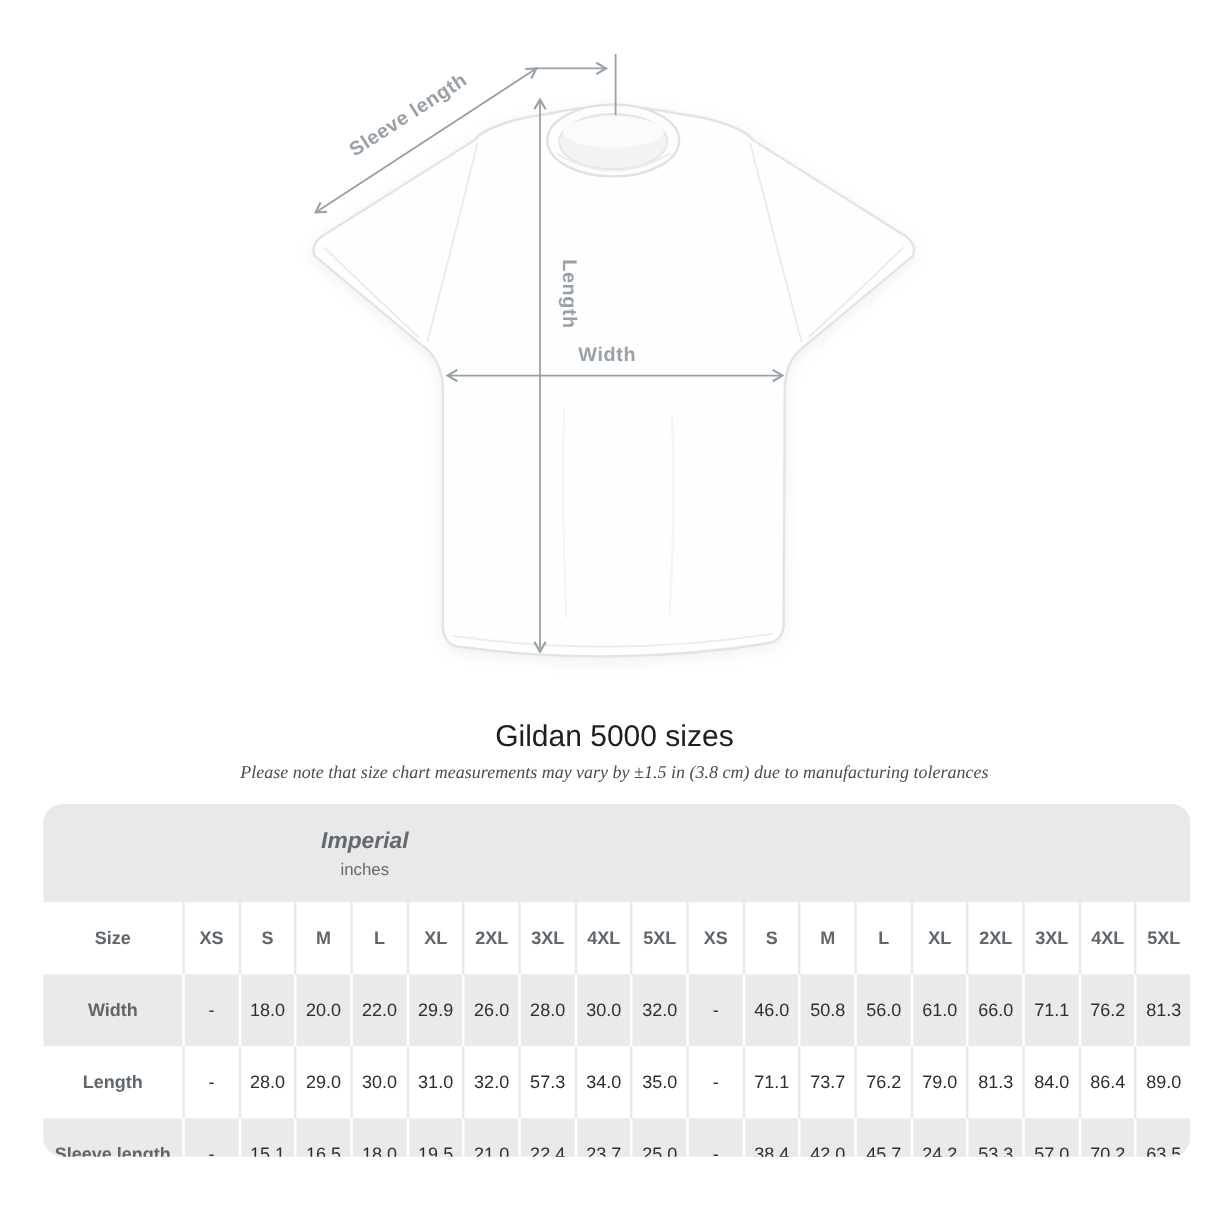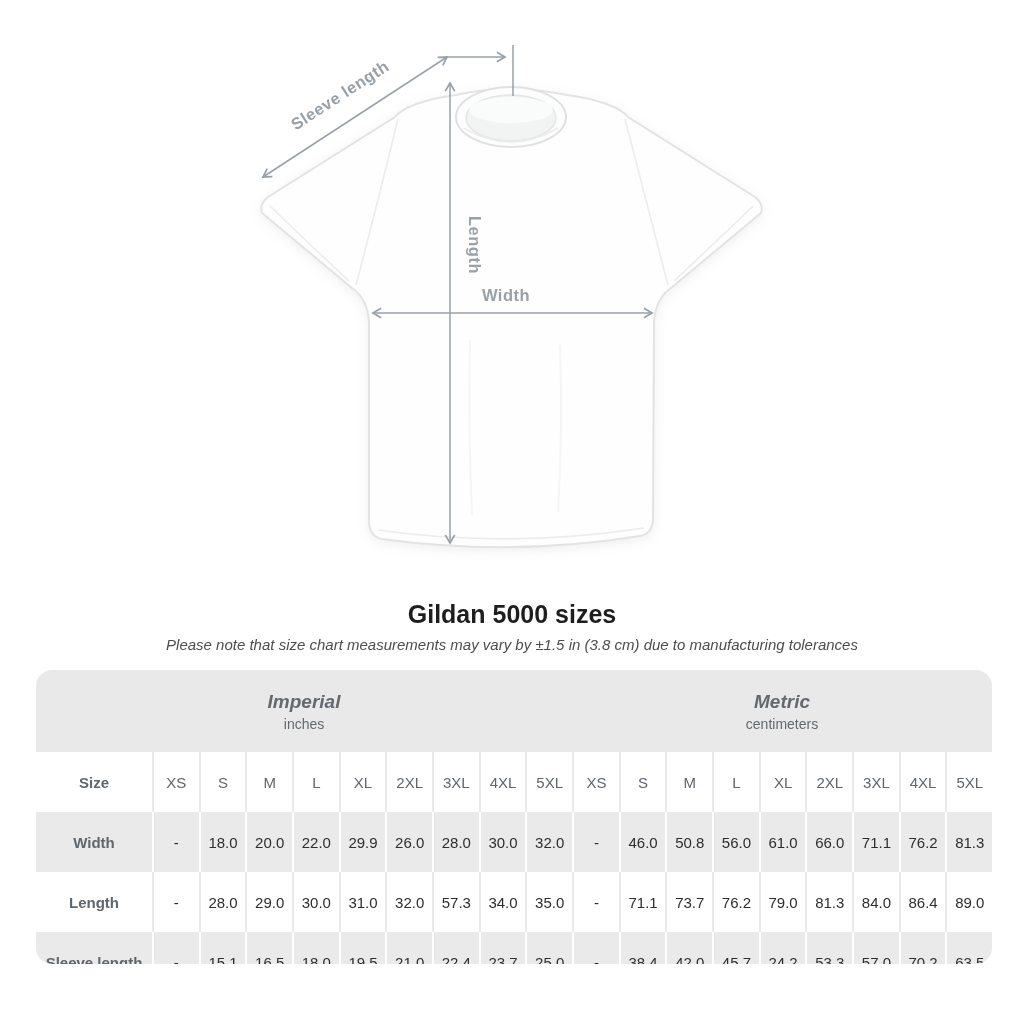--- a/index.html
+++ b/index.html
@@ -10,41 +10,41 @@
   .shirt-body{fill:#fefefe;stroke:#e2e3e3;stroke-width:2;}
   .seam{fill:none;stroke:#ececec;stroke-width:1.6;}
   .wrinkle{fill:none;stroke:#f5f5f5;stroke-width:2;}
   .collar-outer{fill:#fdfdfd;stroke:#e0e1e1;stroke-width:2;}
   .collar-inner{fill:#f2f3f3;stroke:#e4e5e5;stroke-width:1.5;}
   .collar-back{fill:#fafbfb;}
   .meas-line{stroke:#98a1a7;stroke-width:1.5;fill:none;}
   .meas-label{fill:#99a1a8;font-size:16.5px;font-weight:bold;letter-spacing:.5px;
               font-family:"Liberation Sans",sans-serif;}
   .title{position:absolute;top:600px;left:0;width:100%;text-align:center;
-         font-size:25px;font-weight:bold;color:#1e1e1e;}
+         font-size:25px;font-weight:normal;color:#1e1e1e;}
   .subtitle{position:absolute;top:636px;left:0;width:100%;text-align:center;
-            font-size:15px;font-style:italic;color:#4d4d4d;}
+            font-size:15px;font-style:italic;color:#4d4d4d;font-family:Liberation Serif, serif;}
   .size-table{position:absolute;left:36px;top:670px;width:956px;height:294px;
               border-radius:16px;overflow:hidden;}
   .band{display:flex;height:82px;background:#e9e9e9;}
   .band-half{display:flex;flex-direction:column;align-items:center;justify-content:center;gap:3px;}
   .band-imperial{flex:0 0 calc(50% + 58px);}
   .band-metric{flex:1;}
   .unit-name{font-size:19px;font-weight:bold;font-style:italic;color:#63696f;}
   .unit-sub{font-size:14px;color:#63696f;}
   .trow{display:flex;height:60px;align-items:stretch;}
   .trow.white{background:#ffffff;}
   .trow.gray{background:#eaeaea;}
   .cell{flex:1;display:flex;align-items:center;justify-content:center;
         font-size:15px;color:#2e2e2e;box-sizing:border-box;}
   .label-cell{flex:0 0 116px;font-weight:bold;color:#5f666c;}
   .cell + .cell{border-left:2px solid transparent;}
   .trow.white .cell + .cell{border-left-color:#e9e9e9;}
   .trow.gray .cell + .cell{border-left-color:#ffffff;}
-  .size-cell{font-weight:normal;color:#5f666c;}
+  .size-cell{font-weight:bold;color:#5f666c;}
 </style>
 </head>
 <body>
 
 <div class="page">
 
   <svg class="diagram-svg" width="1024" height="590" viewBox="0 0 1024 590">
     <defs>
       <marker id="arr" viewBox="0 0 10 10" refX="8" refY="5" markerWidth="9" markerHeight="9" orient="auto-start-reverse">
         <polyline points="2,1.5 8,5 2,8.5" fill="none" stroke="#98a1a7" stroke-width="1.3"></polyline>
@@ -99,24 +99,20 @@
   <div class="title">Gildan 5000 sizes</div>
   <div class="subtitle">Please note that size chart measurements may vary by ±1.5 in (3.8 cm) due to manufacturing tolerances</div>
 
   <div class="size-table">
 
     <div class="band">
       <div class="band-half band-imperial">
         <div class="unit-name">Imperial</div>
         <div class="unit-sub">inches</div>
       </div>
-      <div class="band-half band-metric">
-        <div class="unit-name">Metric</div>
-        <div class="unit-sub">centimeters</div>
-      </div>
     </div>
 
     <div class="trow white">
       <div class="cell label-cell">Size</div>
       <div class="cell size-cell">XS</div>
       <div class="cell size-cell">S</div>
       <div class="cell size-cell">M</div>
       <div class="cell size-cell">L</div>
       <div class="cell size-cell">XL</div>
       <div class="cell size-cell">2XL</div>

